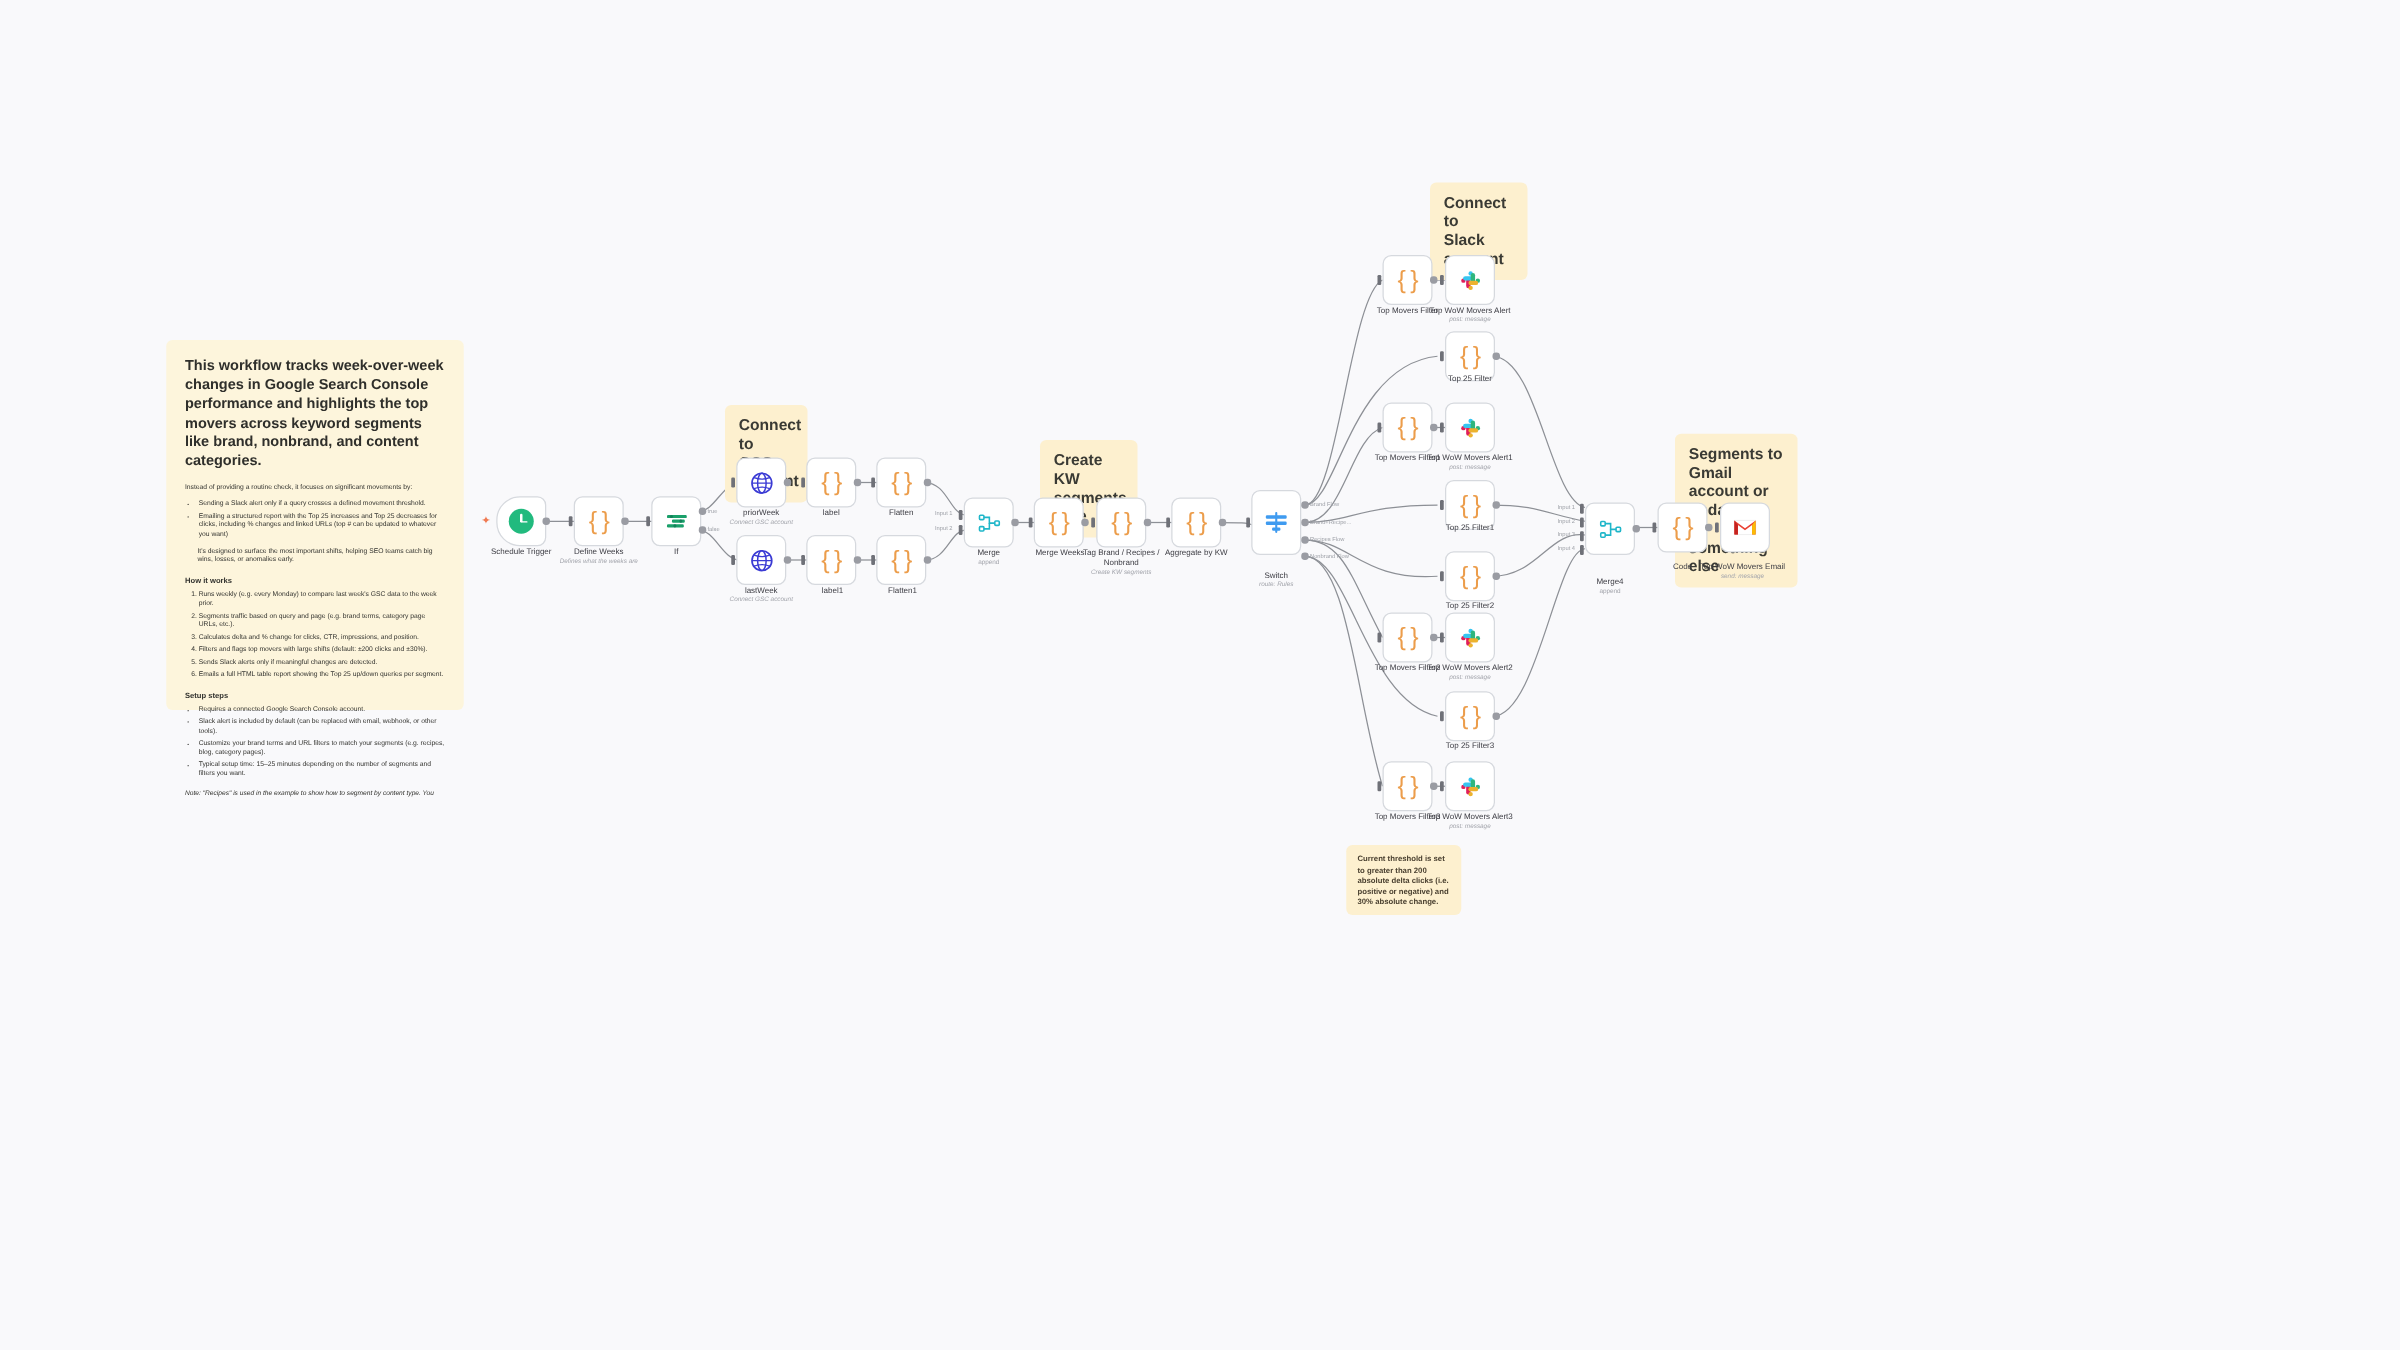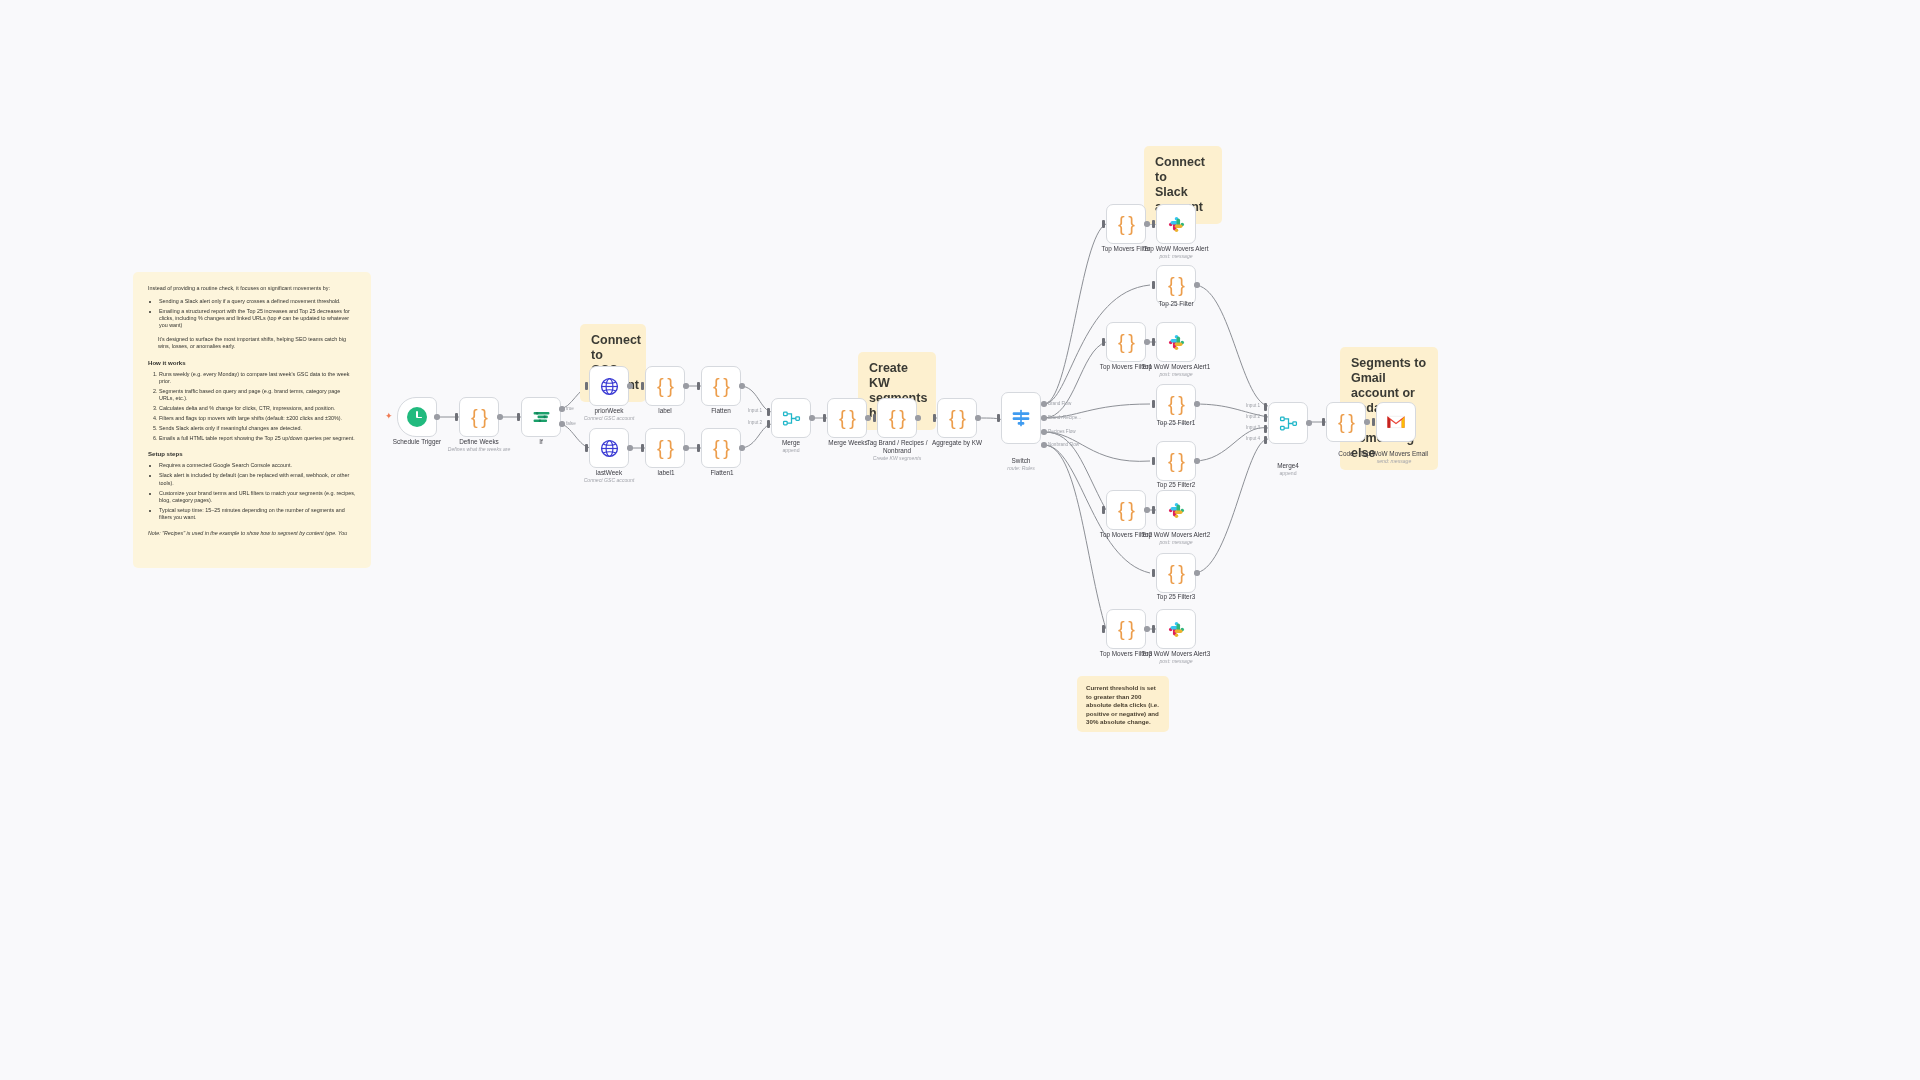--- a/index.html
+++ b/index.html
@@ -156,20 +156,21 @@
       <path d="M1194 404 C1230 404 1240 412 1268 417"></path>
       <path d="M1194 461 C1230 461 1240 424 1268 428"></path>
       <path d="M1194 573 C1230 573 1245 440 1268 439"></path>
 
       <path d="M1307 422 L1326 422"></path>
       <path d="M1362 422 L1376 422"></path>
     </g>
   </svg>
 
   <div class="note note-big" style="left:133px; top:272px; width:238px; height:296px;">
+    <h1>This workflow tracks week-over-week changes in Google Search Console performance and highlights the top movers across keyword segments like brand, nonbrand, and content categories.</h1>
     <p class="intro">Instead of providing a routine check, it focuses on significant movements by:</p>
     <ul>
       <li>Sending a Slack alert only if a query crosses a defined movement threshold.</li>
       <li>Emailing a structured report with the Top 25 increases and Top 25 decreases for clicks, including % changes and linked URLs (top # can be updated to whatever you want)</li>
     </ul>
     <p class="spaced">It's designed to surface the most important shifts, helping SEO teams catch big wins, losses, or anomalies early.</p>
     <h2>How it works</h2>
     <ol>
       <li>Runs weekly (e.g. every Monday) to compare last week's GSC data to the week prior.</li>
       <li>Segments traffic based on query and page (e.g. brand terms, category page URLs, etc.).</li>
@@ -186,21 +187,21 @@
       <li>Typical setup time: 15–25 minutes depending on the number of segments and filters you want.</li>
     </ul>
     <p class="noteline">Note: "Recipes" is used in the example to show how to segment by content type. You</p>
   </div>
 
   <div class="note-hdr" style="left:580px; top:324px; width:66px;">
     <div>Connect to</div>
     <div>GSC account</div>
   </div>
 
-  <div class="note-hdr" style="left:858px; top:352px; width:78px;">
+  <div class="note-hdr" style="left:832px; top:352px; width:78px;">
     <div>Create KW</div>
     <div>segments here</div>
   </div>
 
   <div class="note-hdr" style="left:1144px; top:146px; width:78px;">
     <div>Connect to</div>
     <div>Slack account</div>
   </div>
 
   <div class="note-hdr" style="left:1340px; top:347px; width:98px;">

